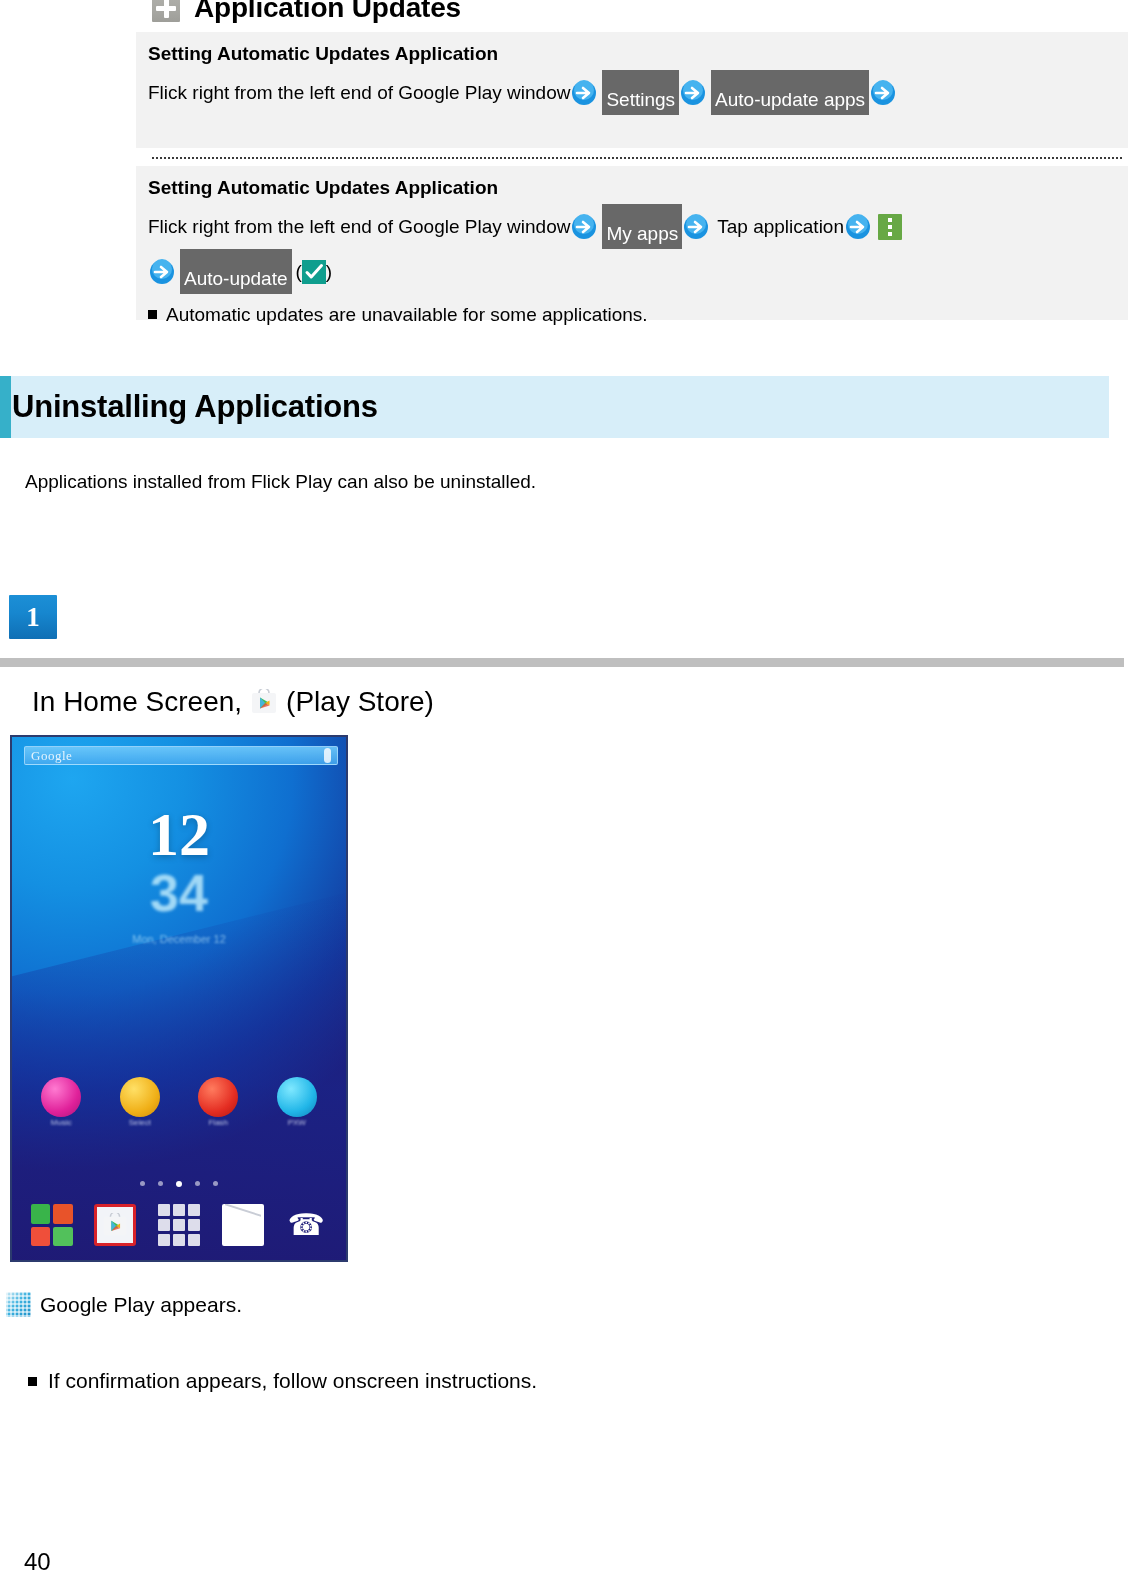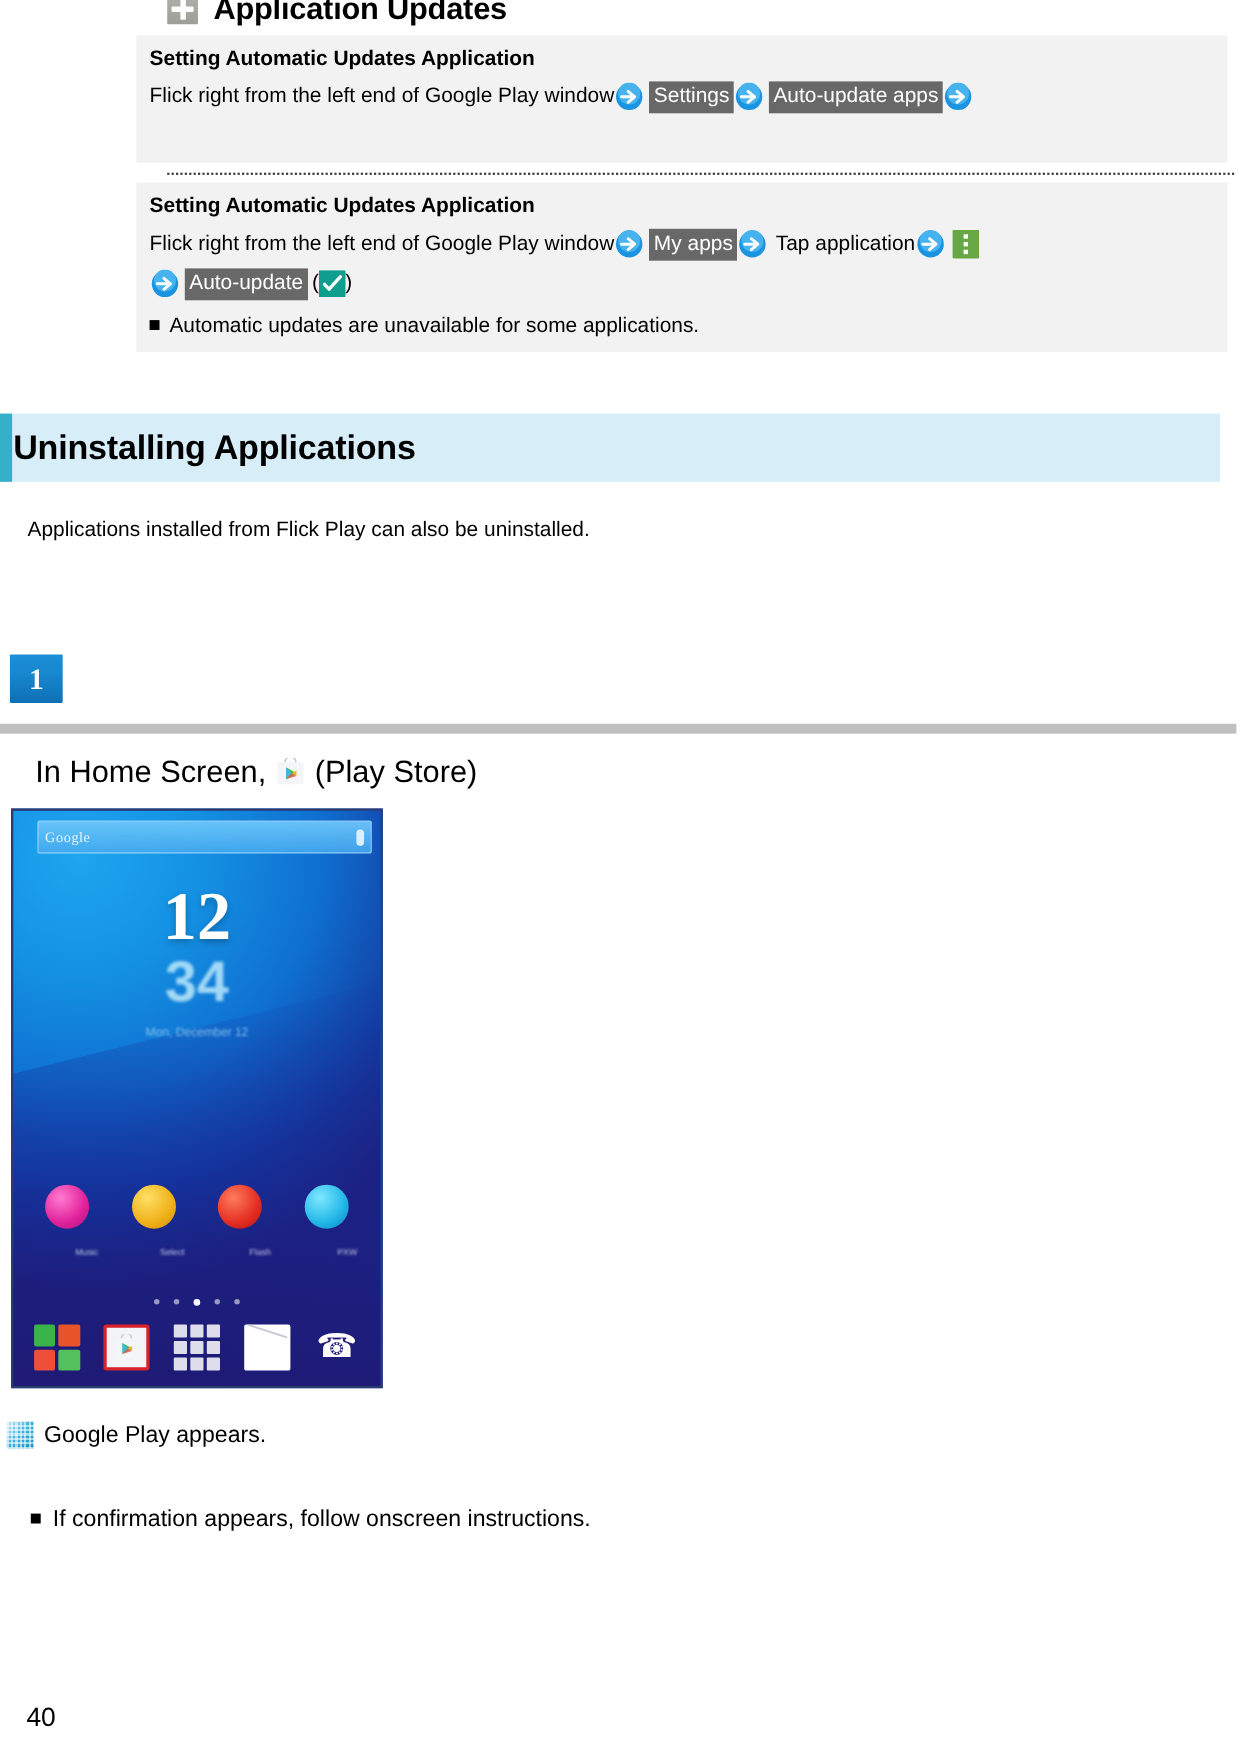--- a/index.html
+++ b/index.html
@@ -46,21 +46,21 @@
     font-size: 28px;
     font-weight: bold;
     letter-spacing: -0.2px;
     line-height: 1;
     white-space: nowrap;
   }
 
   
   .info-box {
     position: absolute;
-    left: 124px;
+    left: 136px;
     width: 992px;
     background: #f2f2f2;
     padding: 8px 0 10px 12px;
   }
   #info-box-1 { top: 32px; height: 116px; }
   #info-box-2 { top: 166px; height: 154px; }
 
   .dotted-sep {
     position: absolute;
     left: 152px;
@@ -108,21 +108,21 @@
     vertical-align: middle;
     margin: 0 1px;
   }
 
   
   .key {
     background: #686868;
     color: #ffffff;
     font-size: 19px;
     line-height: 26px;
-    padding: 1px 4px 2px 4px;
+    padding: 17px 4px 2px 4px;
     display: inline-block;
     white-space: nowrap;
   }
 
   
   .menu-icon {
     width: 24px; height: 26px;
     background: #67a845;
     flex: none;
     display: inline-flex;
@@ -247,23 +247,23 @@
   }
   .ps-diag {
     position: absolute;
     left: -20%; top: 38%;
     width: 150%; height: 70%;
     background: linear-gradient(198deg, rgba(13,70,190,0.0) 0%, rgba(22,40,150,0.55) 42%, rgba(32,22,110,0.85) 100%);
     transform: rotate(-14deg);
   }
   .ps-search {
     position: absolute;
-    left: 22px; top: 9px;
+    left: 12px; top: 9px;
     right: 8px;
-    height: 30px;
+    height: 19px;
     background: linear-gradient(180deg, rgba(110,200,250,0.92), rgba(70,170,240,0.85));
     border: 1px solid rgba(190,230,255,0.65);
     border-radius: 2px;
     display: flex;
     align-items: center;
     padding: 0 6px;
     justify-content: space-between;
     text-align: center;
   }
   .ps-search-g {
@@ -323,23 +323,22 @@
   .ps-app { width: 56px; text-align: center; }
   .ps-app-ic {
     width: 40px; height: 40px;
     margin: 0 auto;
     border-radius: 50%;
     filter: blur(0.7px);
   }
   .ps-app-lb {
     color: rgba(235,240,255,0.75);
     font-size: 8px;
-    margin-top: 17px;
+    margin-top: 1px;
     filter: blur(0.9px);
-    text-align: right;
   }
   .ic-music  { background: radial-gradient(circle at 35% 30%, #ff7ad1, #e0219a 60%, #a8157a); }
   .ic-select { background: radial-gradient(circle at 35% 30%, #ffe066, #f0b018 60%, #cf8a08); }
   .ic-flash  { background: radial-gradient(circle at 35% 30%, #ff7b5e, #e42d22 60%, #b01510); }
   .ic-pxw    { background: radial-gradient(circle at 35% 30%, #7fe8ff, #21b6e8 60%, #0f7fb8); }
 
   .ps-dots {
     position: absolute;
     left: 0; right: 0;
     top: 444px;

